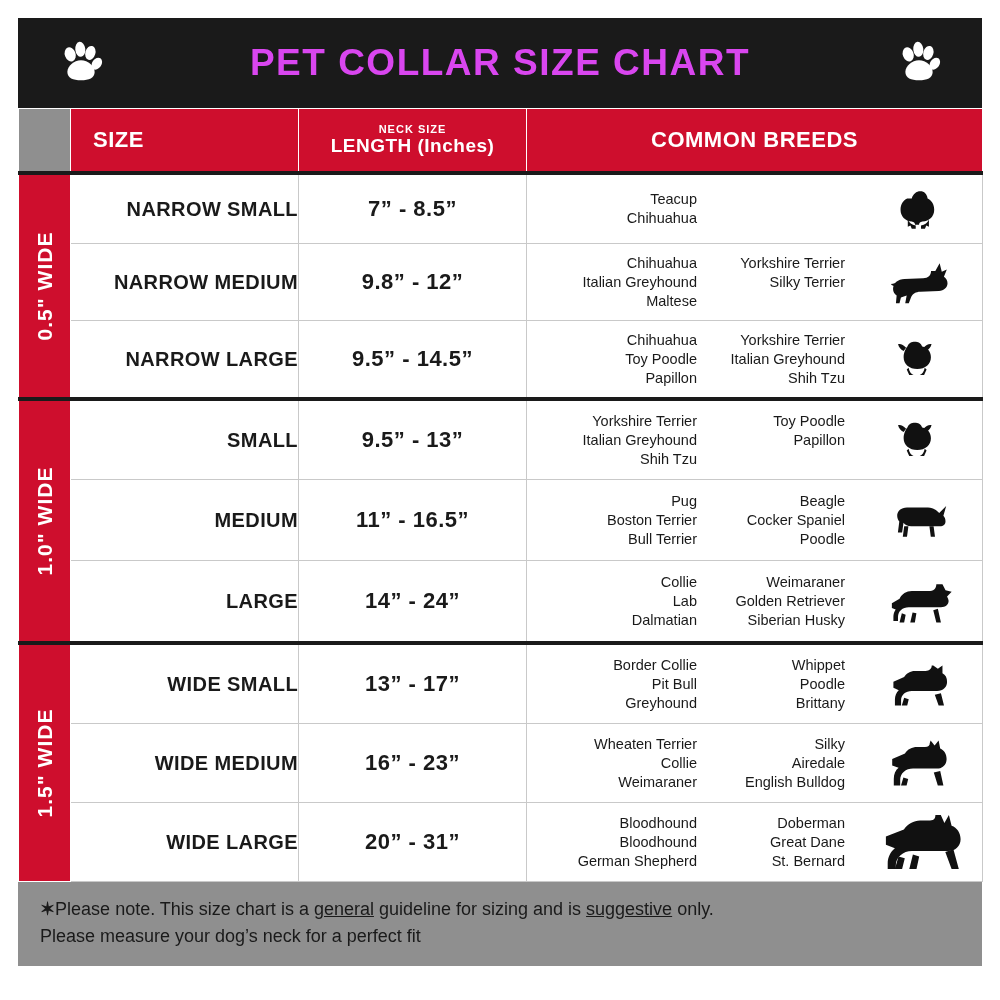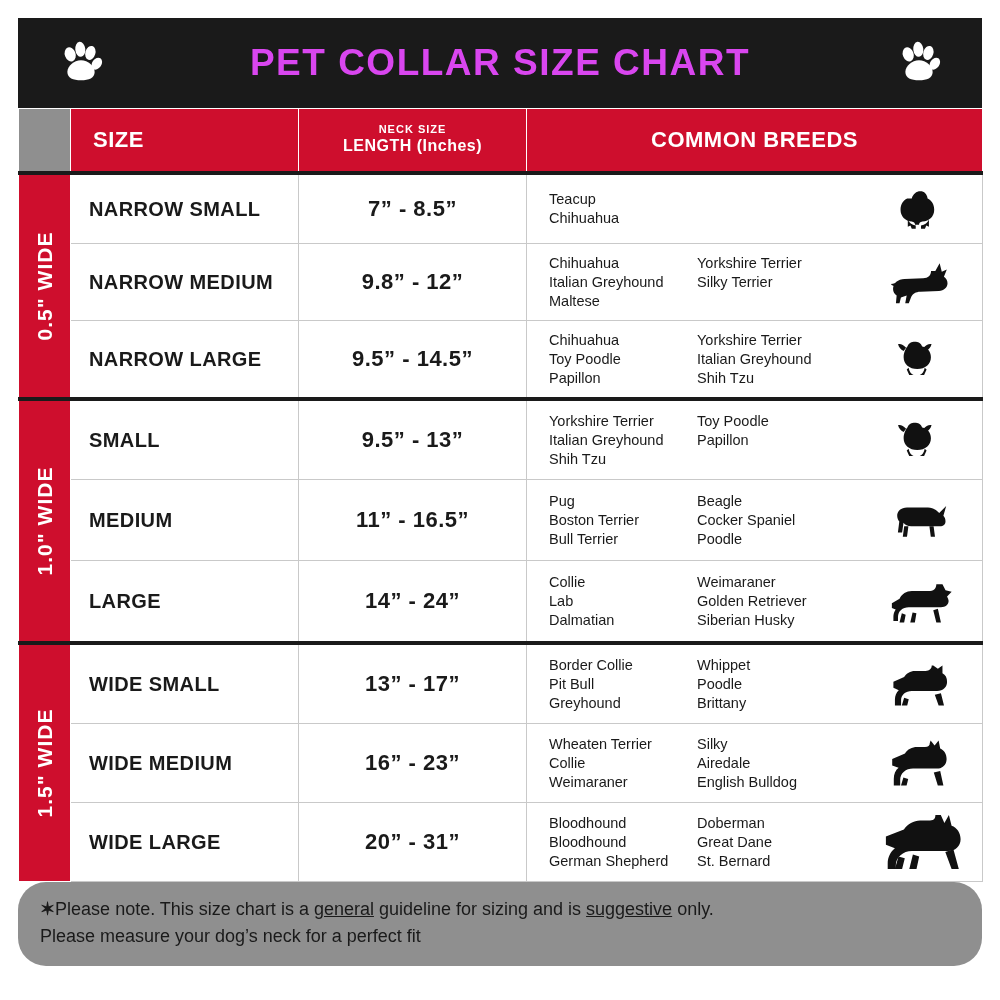--- a/index.html
+++ b/index.html
@@ -78,27 +78,28 @@
   }
   th.red-head.left-pad { text-align: left; padding-left: 22px; }
   .neck-small {
     display: block;
     font-size: 11px;
     font-weight: bold;
     letter-spacing: 1px;
     line-height: 12px;
     margin-bottom: -1px;
   }
-  .len-main { display: block; font-size: 16px; line-height: 24px; }
+  .len-main { display: block; font-size: 19px; line-height: 24px; }
 
   tbody td {
     border: 1px solid #c9c9c9;
     padding: 0;
     vertical-align: middle;
     background: #ffffff;
+    text-align: right;
   }
   td.band {
     background: #ce0e2d;
     border: 1px solid #ffffff;
     width: 52px;
     position: relative;
     padding: 0;
   }
   .band-label {
     position: absolute;
@@ -155,21 +156,20 @@
 
   
   .footer {
     width: 964px;
     background: #8f8f8f;
     box-sizing: border-box;
     padding: 14px 22px 16px 22px;
     color: #1a1a1a;
     font-size: 18px;
     line-height: 27px;
-    border-radius: 28px;
   }
   .footer .star { font-weight: bold; }
   .footer u { text-decoration: underline; }
 </style>
 </head>
 <body>
 
 <div class="sheet">
 
   <div class="header">

